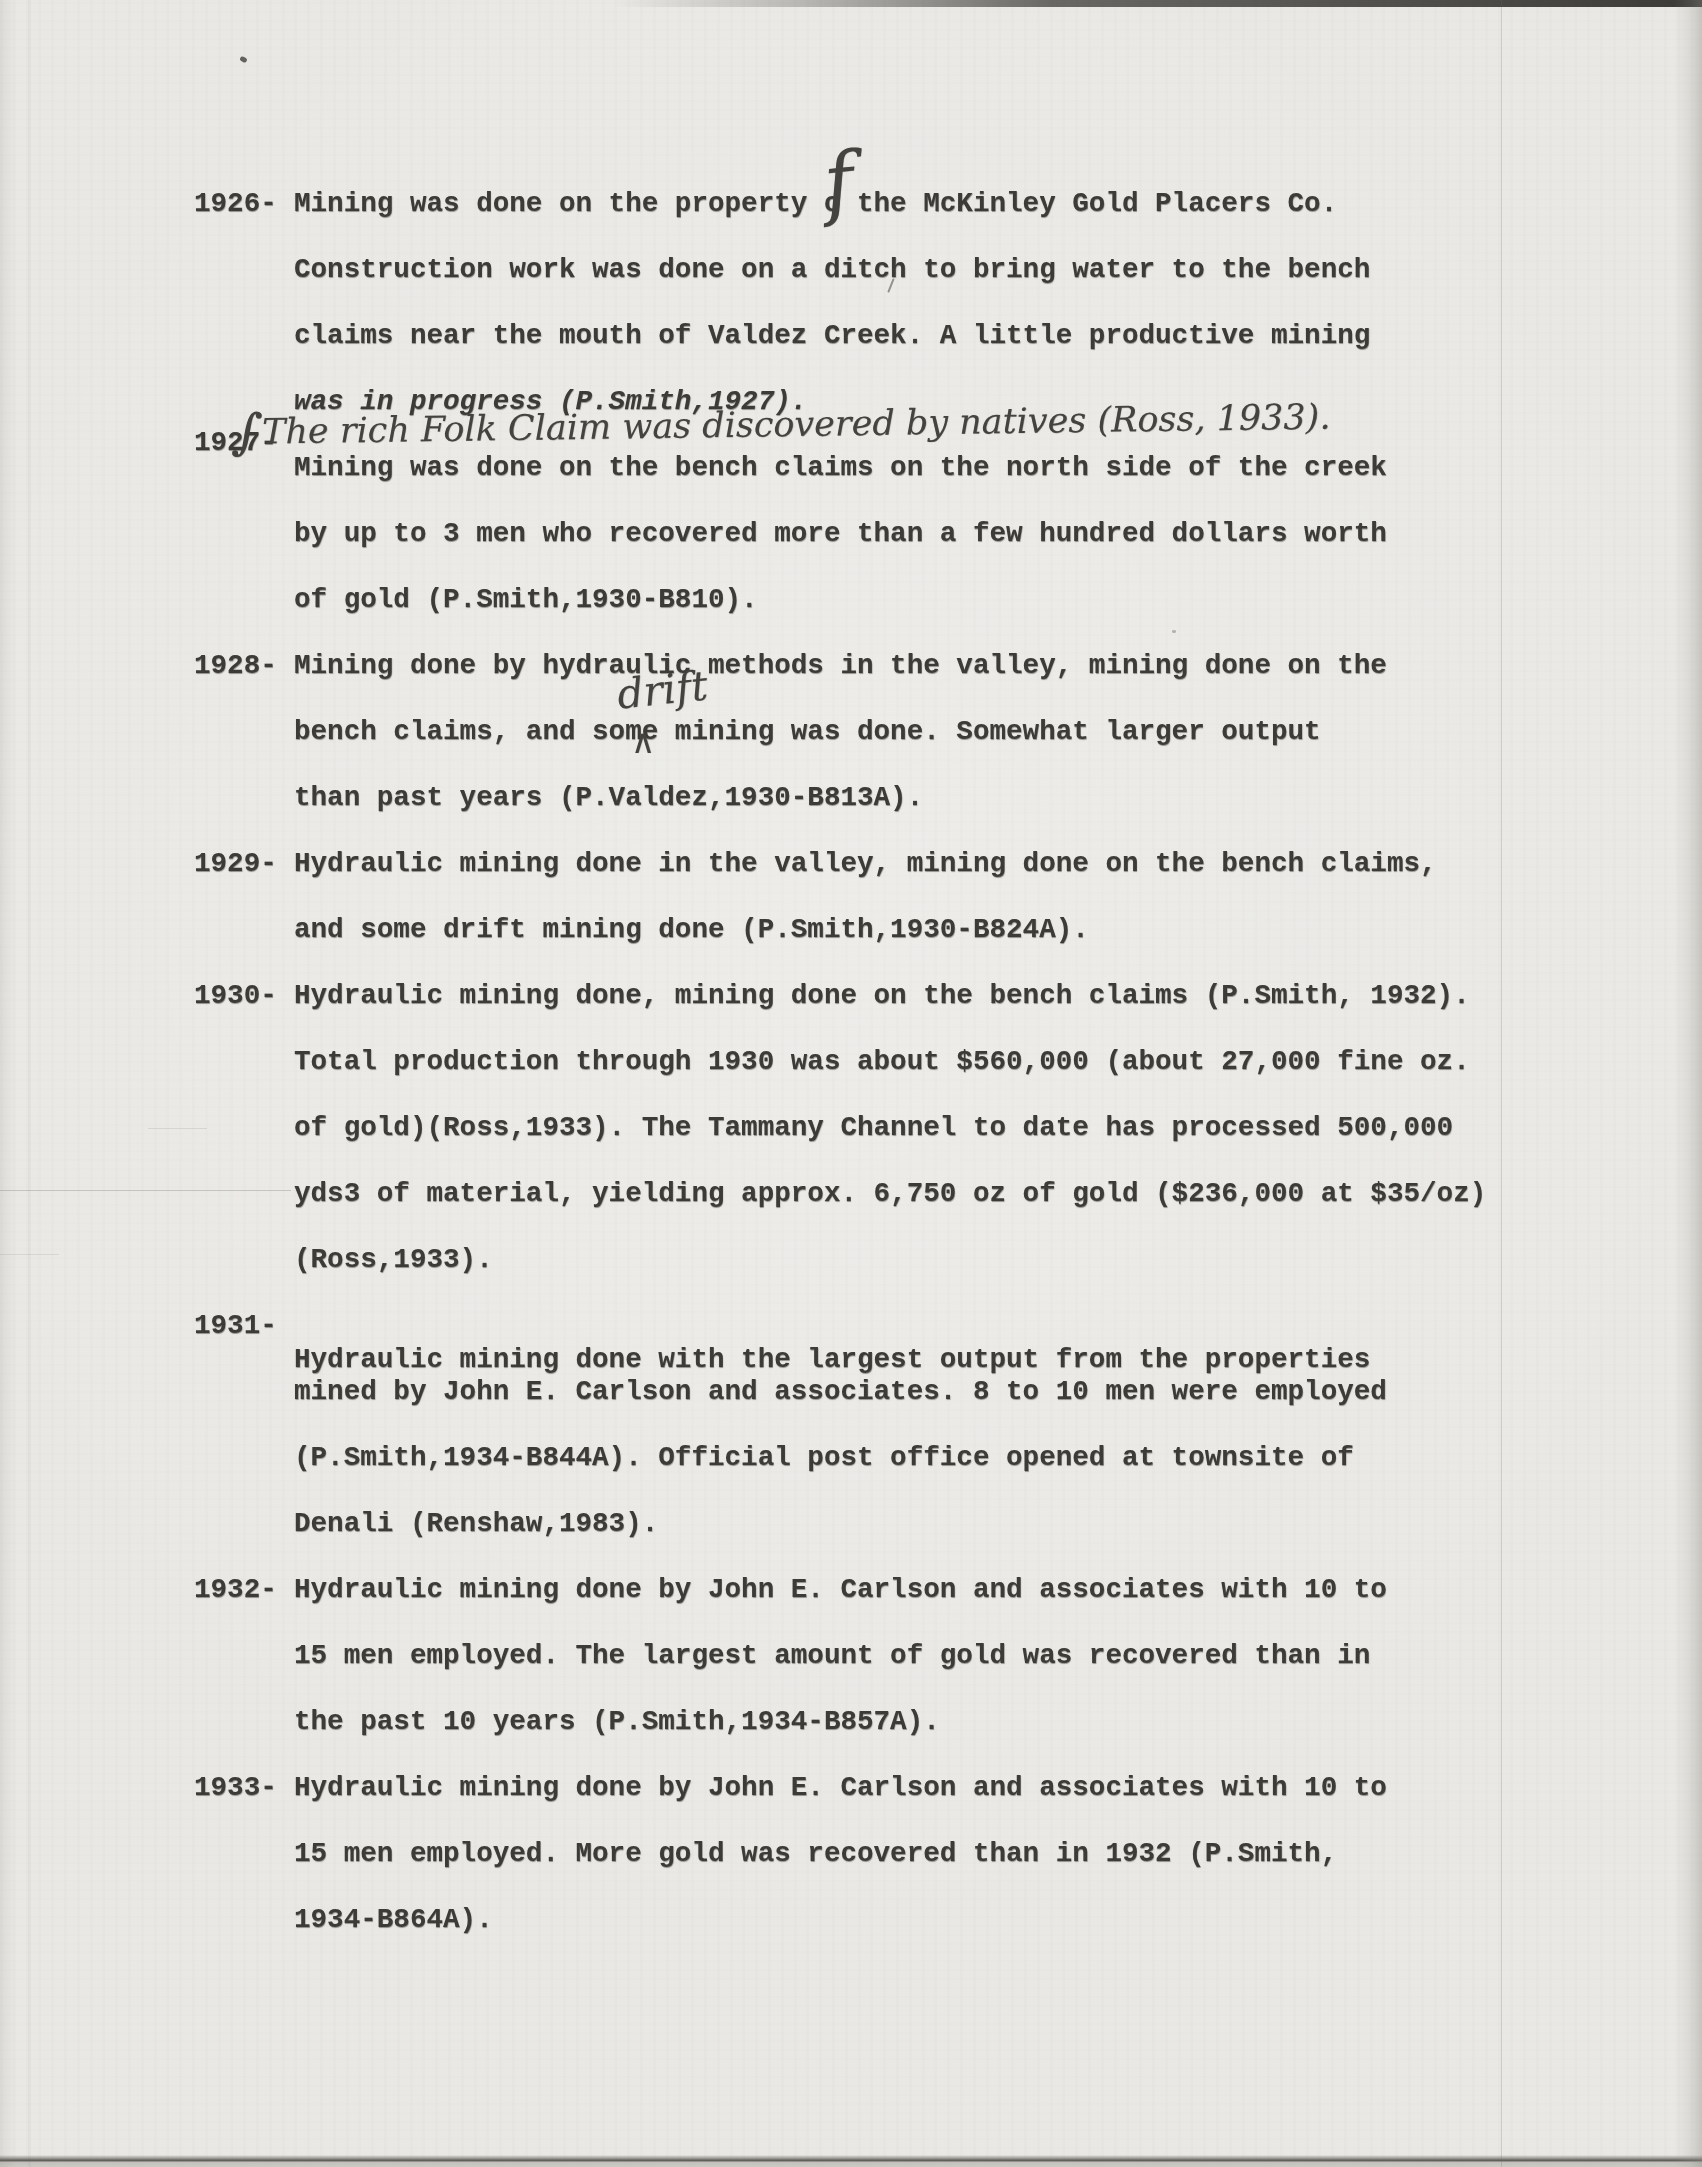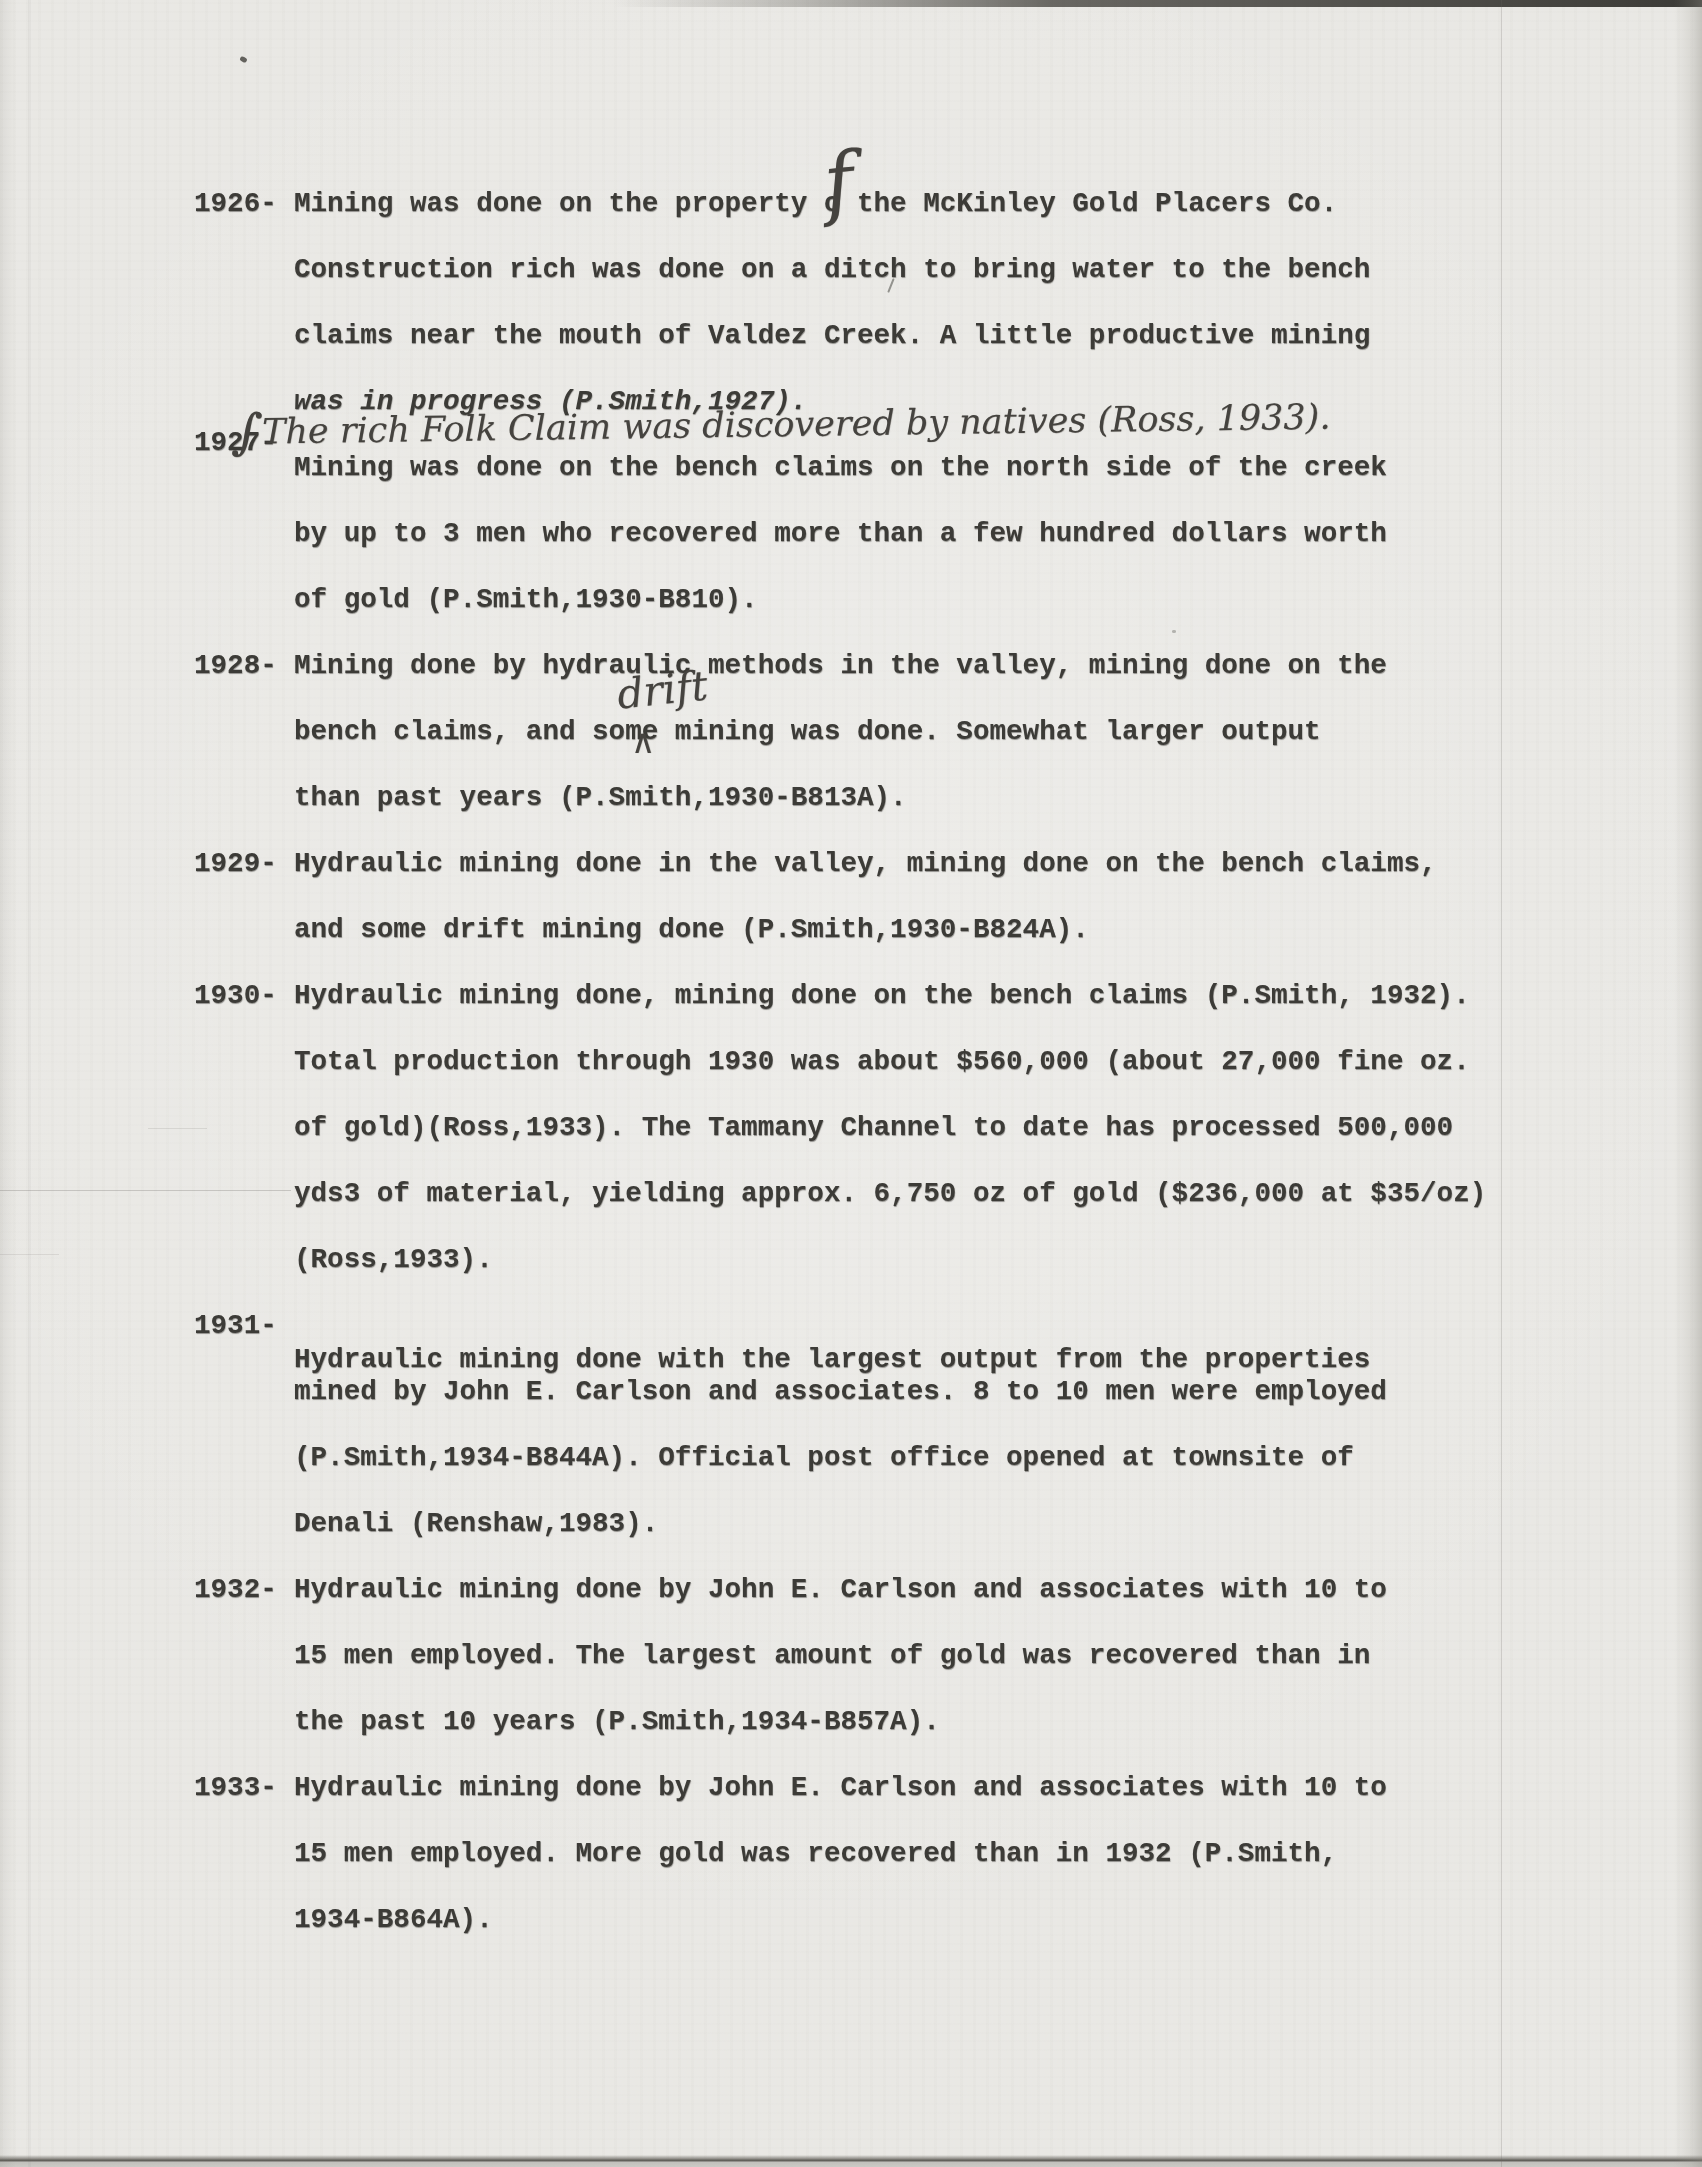--- a/index.html
+++ b/index.html
@@ -83,31 +83,31 @@
   }
 </style>
 </head>
 <body>
 
 <div id="page">
 
   <div id="typed-layer">
       <div class="typed-line" style="left: 194px; top: 187px;">1926-</div>
       <div class="typed-line" style="left: 294px; top: 187px;">Mining was done on the property o the McKinley Gold Placers Co.</div>
-      <div class="typed-line" style="left: 294px; top: 253px;">Construction rich was done on a ditch to bring water to the bench</div>
+      <div class="typed-line" style="left: 294px; top: 253px;">Construction work was done on a ditch to bring water to the bench</div>
       <div class="typed-line" style="left: 294px; top: 319px;">claims near the mouth of Valdez Creek. A little productive mining</div>
       <div class="typed-line" style="left: 294px; top: 385px; font-style: italic;">was in progress (P.Smith,1927).</div>
       <div class="typed-line" style="left: 194px; top: 426px;">1927-</div>
       <div class="typed-line" style="left: 294px; top: 451px;">Mining was done on the bench claims on the north side of the creek</div>
       <div class="typed-line" style="left: 294px; top: 517px;">by up to 3 men who recovered more than a few hundred dollars worth</div>
       <div class="typed-line" style="left: 294px; top: 583px;">of gold (P.Smith,1930-B810).</div>
       <div class="typed-line" style="left: 194px; top: 649px;">1928-</div>
       <div class="typed-line" style="left: 294px; top: 649px; text-align: center;">Mining done by hydraulic methods in the valley, mining done on the</div>
       <div class="typed-line" style="left: 294px; top: 715px;">bench claims, and some mining was done. Somewhat larger output</div>
-      <div class="typed-line" style="left: 294px; top: 781px;">than past years (P.Smith,1930-B813A).</div>
+      <div class="typed-line" style="left: 294px; top: 781px;">than past years (P.Valdez,1930-B813A).</div>
       <div class="typed-line" style="left: 194px; top: 847px;">1929-</div>
       <div class="typed-line" style="left: 294px; top: 847px;">Hydraulic mining done in the valley, mining done on the bench claims,</div>
       <div class="typed-line" style="left: 294px; top: 913px;">and some drift mining done (P.Smith,1930-B824A).</div>
       <div class="typed-line" style="left: 194px; top: 979px;">1930-</div>
       <div class="typed-line" style="left: 294px; top: 979px;">Hydraulic mining done, mining done on the bench claims (P.Smith, 1932).</div>
       <div class="typed-line" style="left: 294px; top: 1045px;">Total production through 1930 was about $560,000 (about 27,000 fine oz.</div>
       <div class="typed-line" style="left: 294px; top: 1111px;">of gold)(Ross,1933). The Tammany Channel to date has processed 500,000</div>
       <div class="typed-line" style="left: 294px; top: 1177px;">yds3 of material, yielding approx. 6,750 oz of gold ($236,000 at $35/oz)</div>
       <div class="typed-line" style="left: 294px; top: 1243px;">(Ross,1933).</div>
       <div class="typed-line" style="left: 194px; top: 1309px;">1931-</div>

